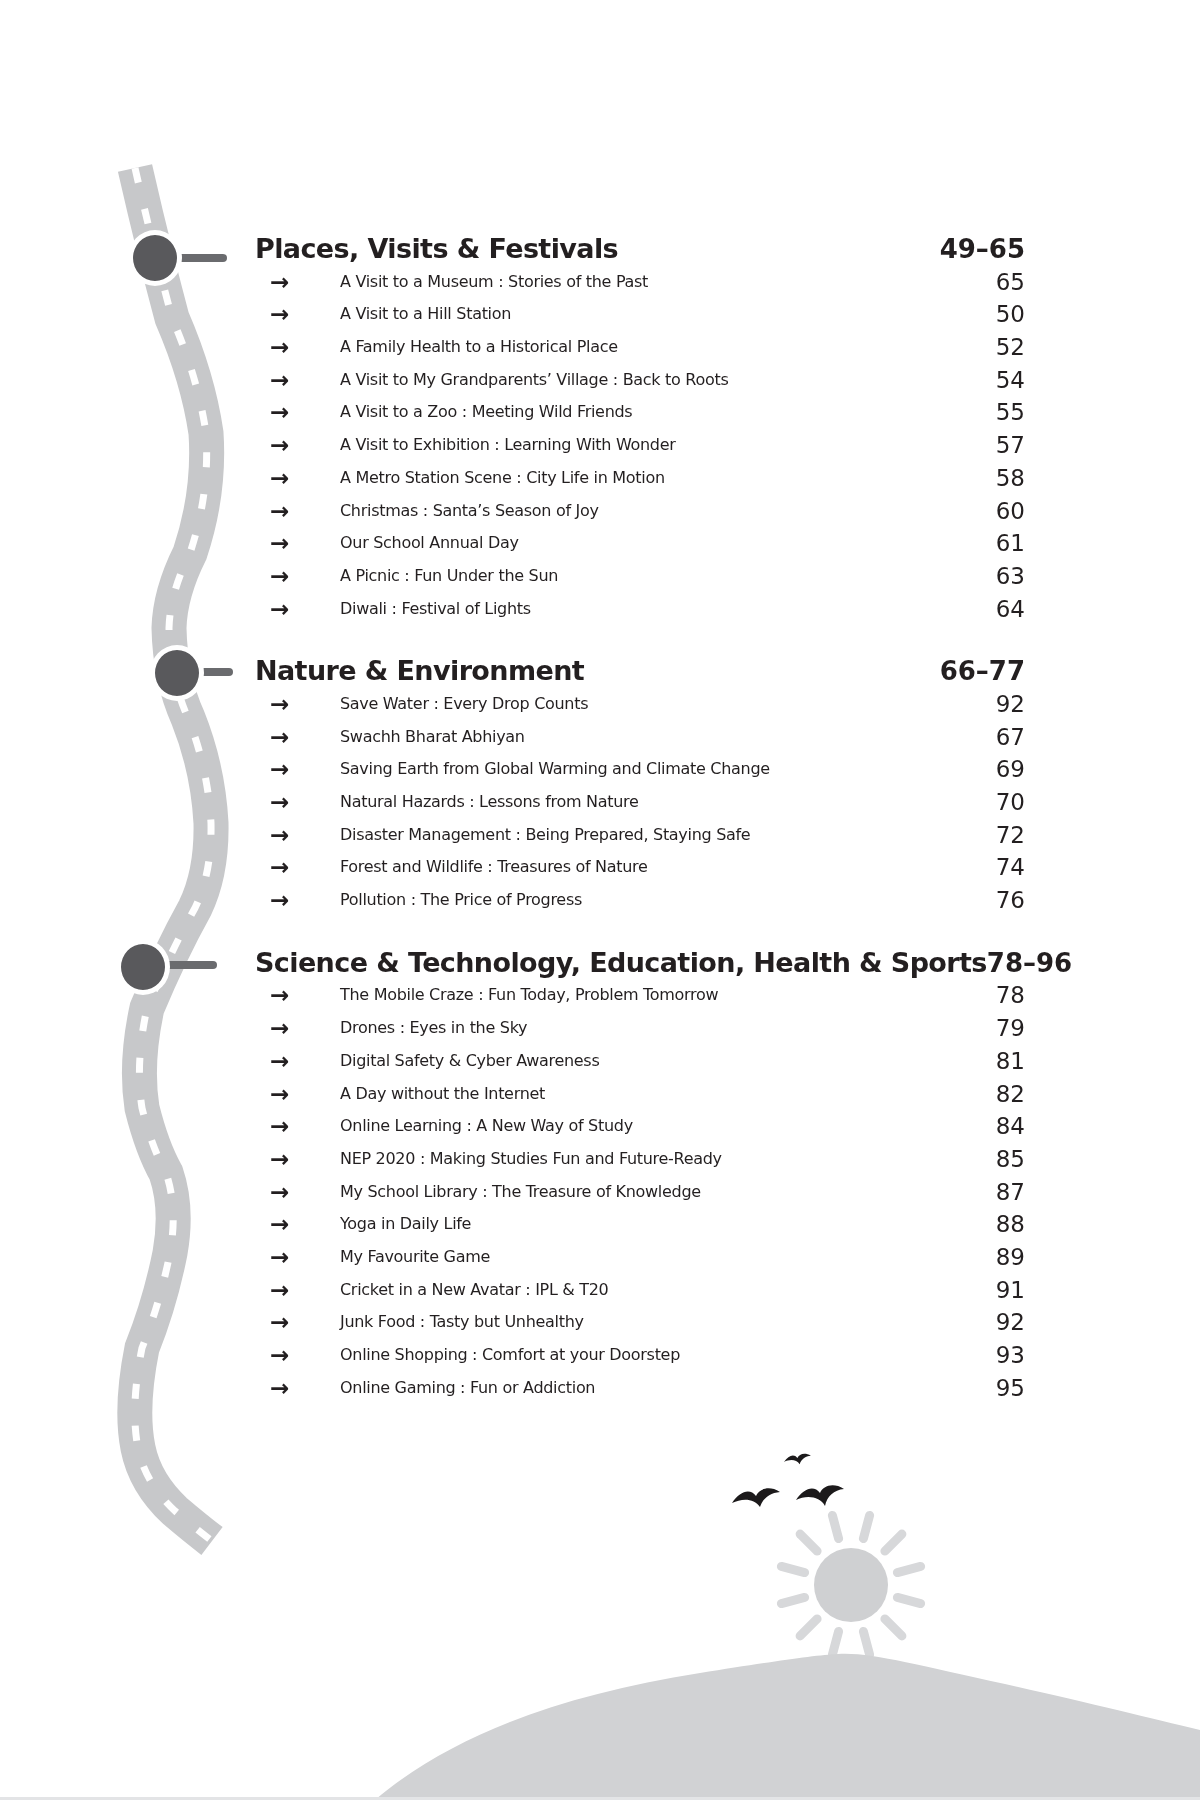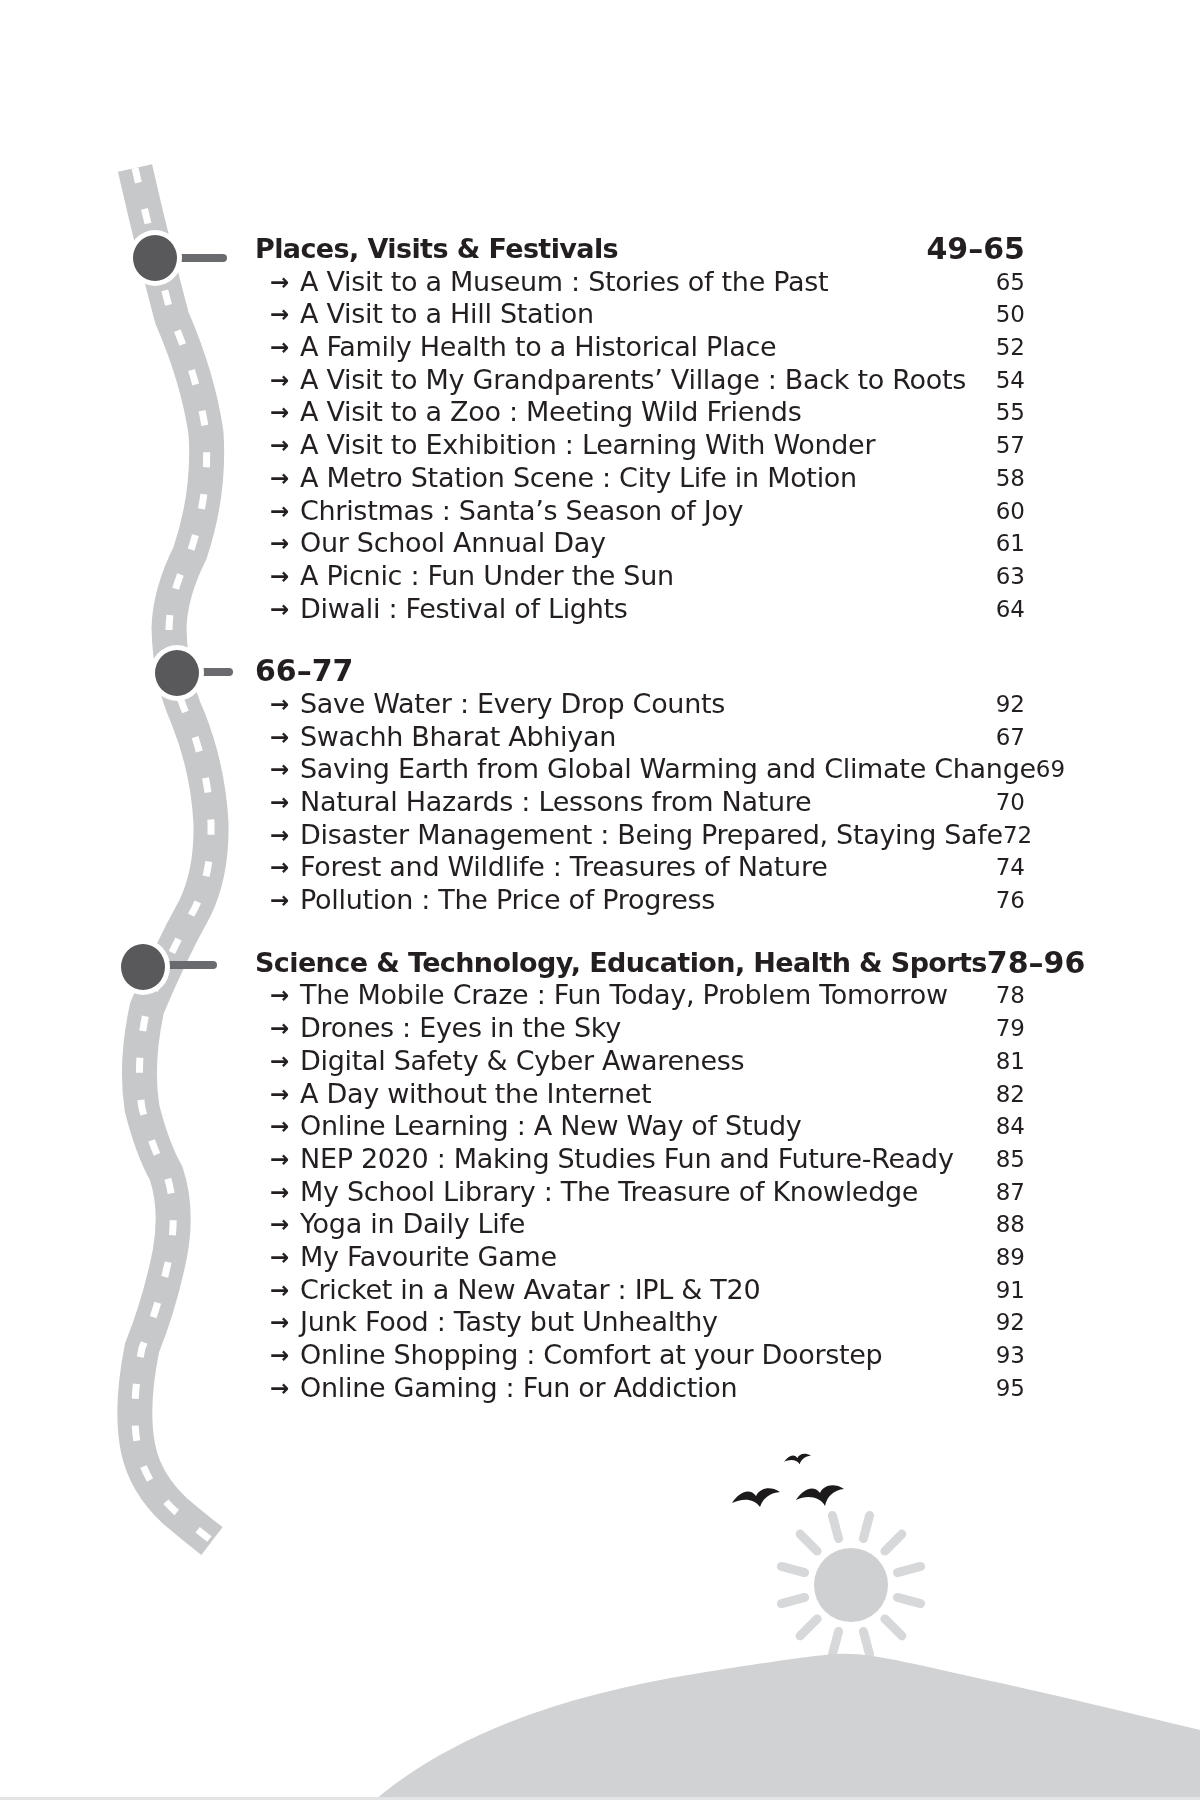--- a/index.html
+++ b/index.html
@@ -16,24 +16,24 @@
   .sun-svg{position:absolute;left:760px;top:1495px;z-index:0;}
   .birds-svg{position:absolute;left:722px;top:1444px;z-index:0;}
   .hill-svg{position:absolute;left:0px;top:1640px;z-index:0;}
   .page-edge{position:absolute;left:0;bottom:0;width:1200px;height:3px;
     background:#e3e4e6;z-index:3;}
   
   .toc{position:absolute;left:255px;top:233px;width:770px;z-index:4;}
   .row{display:flex;align-items:center;height:32.7px;line-height:32.7px;white-space:nowrap;}
   .toc-section + .toc-section{margin-top:30px;}
   .stitle{flex:1;font-weight:bold;font-size:27px;letter-spacing:-0.6px;}
-  .srange{font-weight:bold;font-size:30px;}
+  .srange{font-weight:bold;font-size:26px;}
   .item{padding-left:15px;}
   .arrow{flex:0 0 30px;width:30px;font-size:23px;font-weight:bold;}
-  .ititle{flex:1;font-size:27px;letter-spacing:-0.3px;}
+  .ititle{flex:1;font-size:16px;letter-spacing:-0.3px;margin-left:40px;}
   .inum{font-size:23px;}
 </style>
 </head>
 <body style="color: rgb(35, 31, 32);">
 
 <svg class="road-svg" width="150" height="1400" viewBox="0 0 150 1400">
   <path id="roadline" fill="none" stroke="#c7c8ca" stroke-width="35" d="M45,5 Q62,80 82,155 Q108,215 116,270 Q120,330 100,390 Q80,430 79,465
        Q80,515 98,555 Q118,605 121,660 Q122,710 105,745 Q80,790 57,845
        Q45,900 52,945 Q62,985 76,1010 Q88,1045 80,1090 Q70,1140 52,1185
        Q40,1245 48,1285 Q55,1320 85,1348 Q105,1365 122,1378"></path>
@@ -140,20 +140,21 @@
         <span class="inum">63</span>
       </div>
       <div class="row item">
         <span class="arrow">→</span>
         <span class="ititle">Diwali : Festival of Lights</span>
         <span class="inum">64</span>
       </div>
     </section>
     <section class="toc-section">
       <div class="row head">
+        <span class="stitle">Nature &amp; Environment</span>
         <span class="srange">66–77</span>
       </div>
       <div class="row item">
         <span class="arrow">→</span>
         <span class="ititle">Save Water : Every Drop Counts</span>
         <span class="inum">92</span>
       </div>
       <div class="row item">
         <span class="arrow">→</span>
         <span class="ititle">Swachh Bharat Abhiyan</span>

